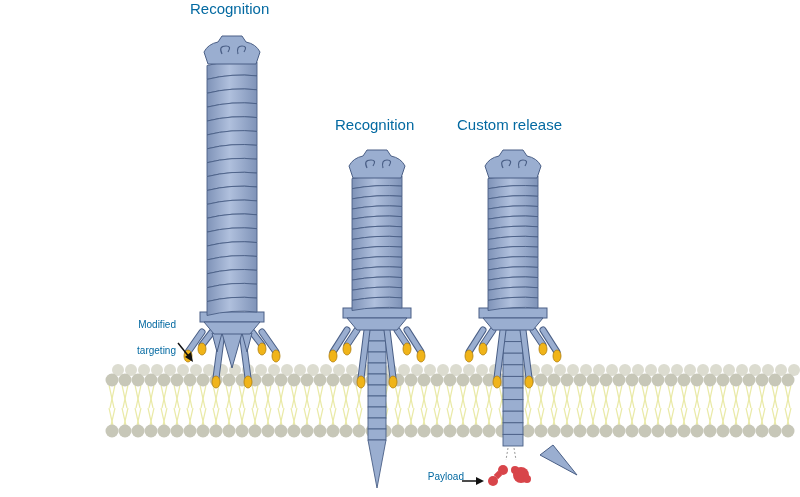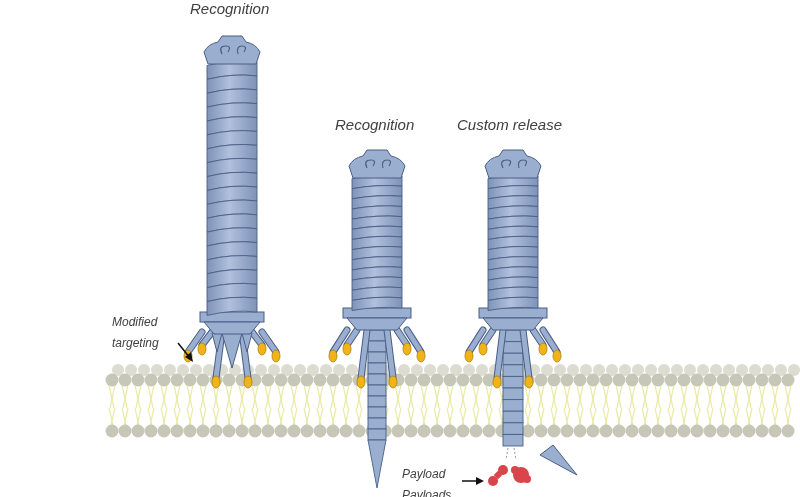--- a/index.html
+++ b/index.html
@@ -1,19 +1,19 @@
 <!DOCTYPE html>
 <html><head>
 <meta charset="utf-8">
 <style>
   html,body{margin:0;padding:0;background:#fff;}
   body{width:800px;height:497px;overflow:hidden;position:relative;font-family:"Liberation Sans",sans-serif;}
   svg{position:absolute;left:0;top:0;}
-  .lbl{position:absolute;font-size:15px;color:#404040;white-space:nowrap;font-style:italic;}
-  .small{font-size:12px;line-height:21px;text-align:left;}
+  .lbl{position:absolute;font-size:15px;color:#0369a1;white-space:nowrap;}
+  .small{font-size:10px;line-height:26px;text-align:right;}
 </style>
 </head>
 <body>
 
 <svg width="800" height="497" viewBox="0 0 800 497">
   <defs>
     <linearGradient id="tg" x1="0" x2="1">
       <stop offset="0" stop-color="#7f93b8"></stop>
       <stop offset="0.45" stop-color="#b0c0dd"></stop>
       <stop offset="1" stop-color="#7f93b8"></stop>

